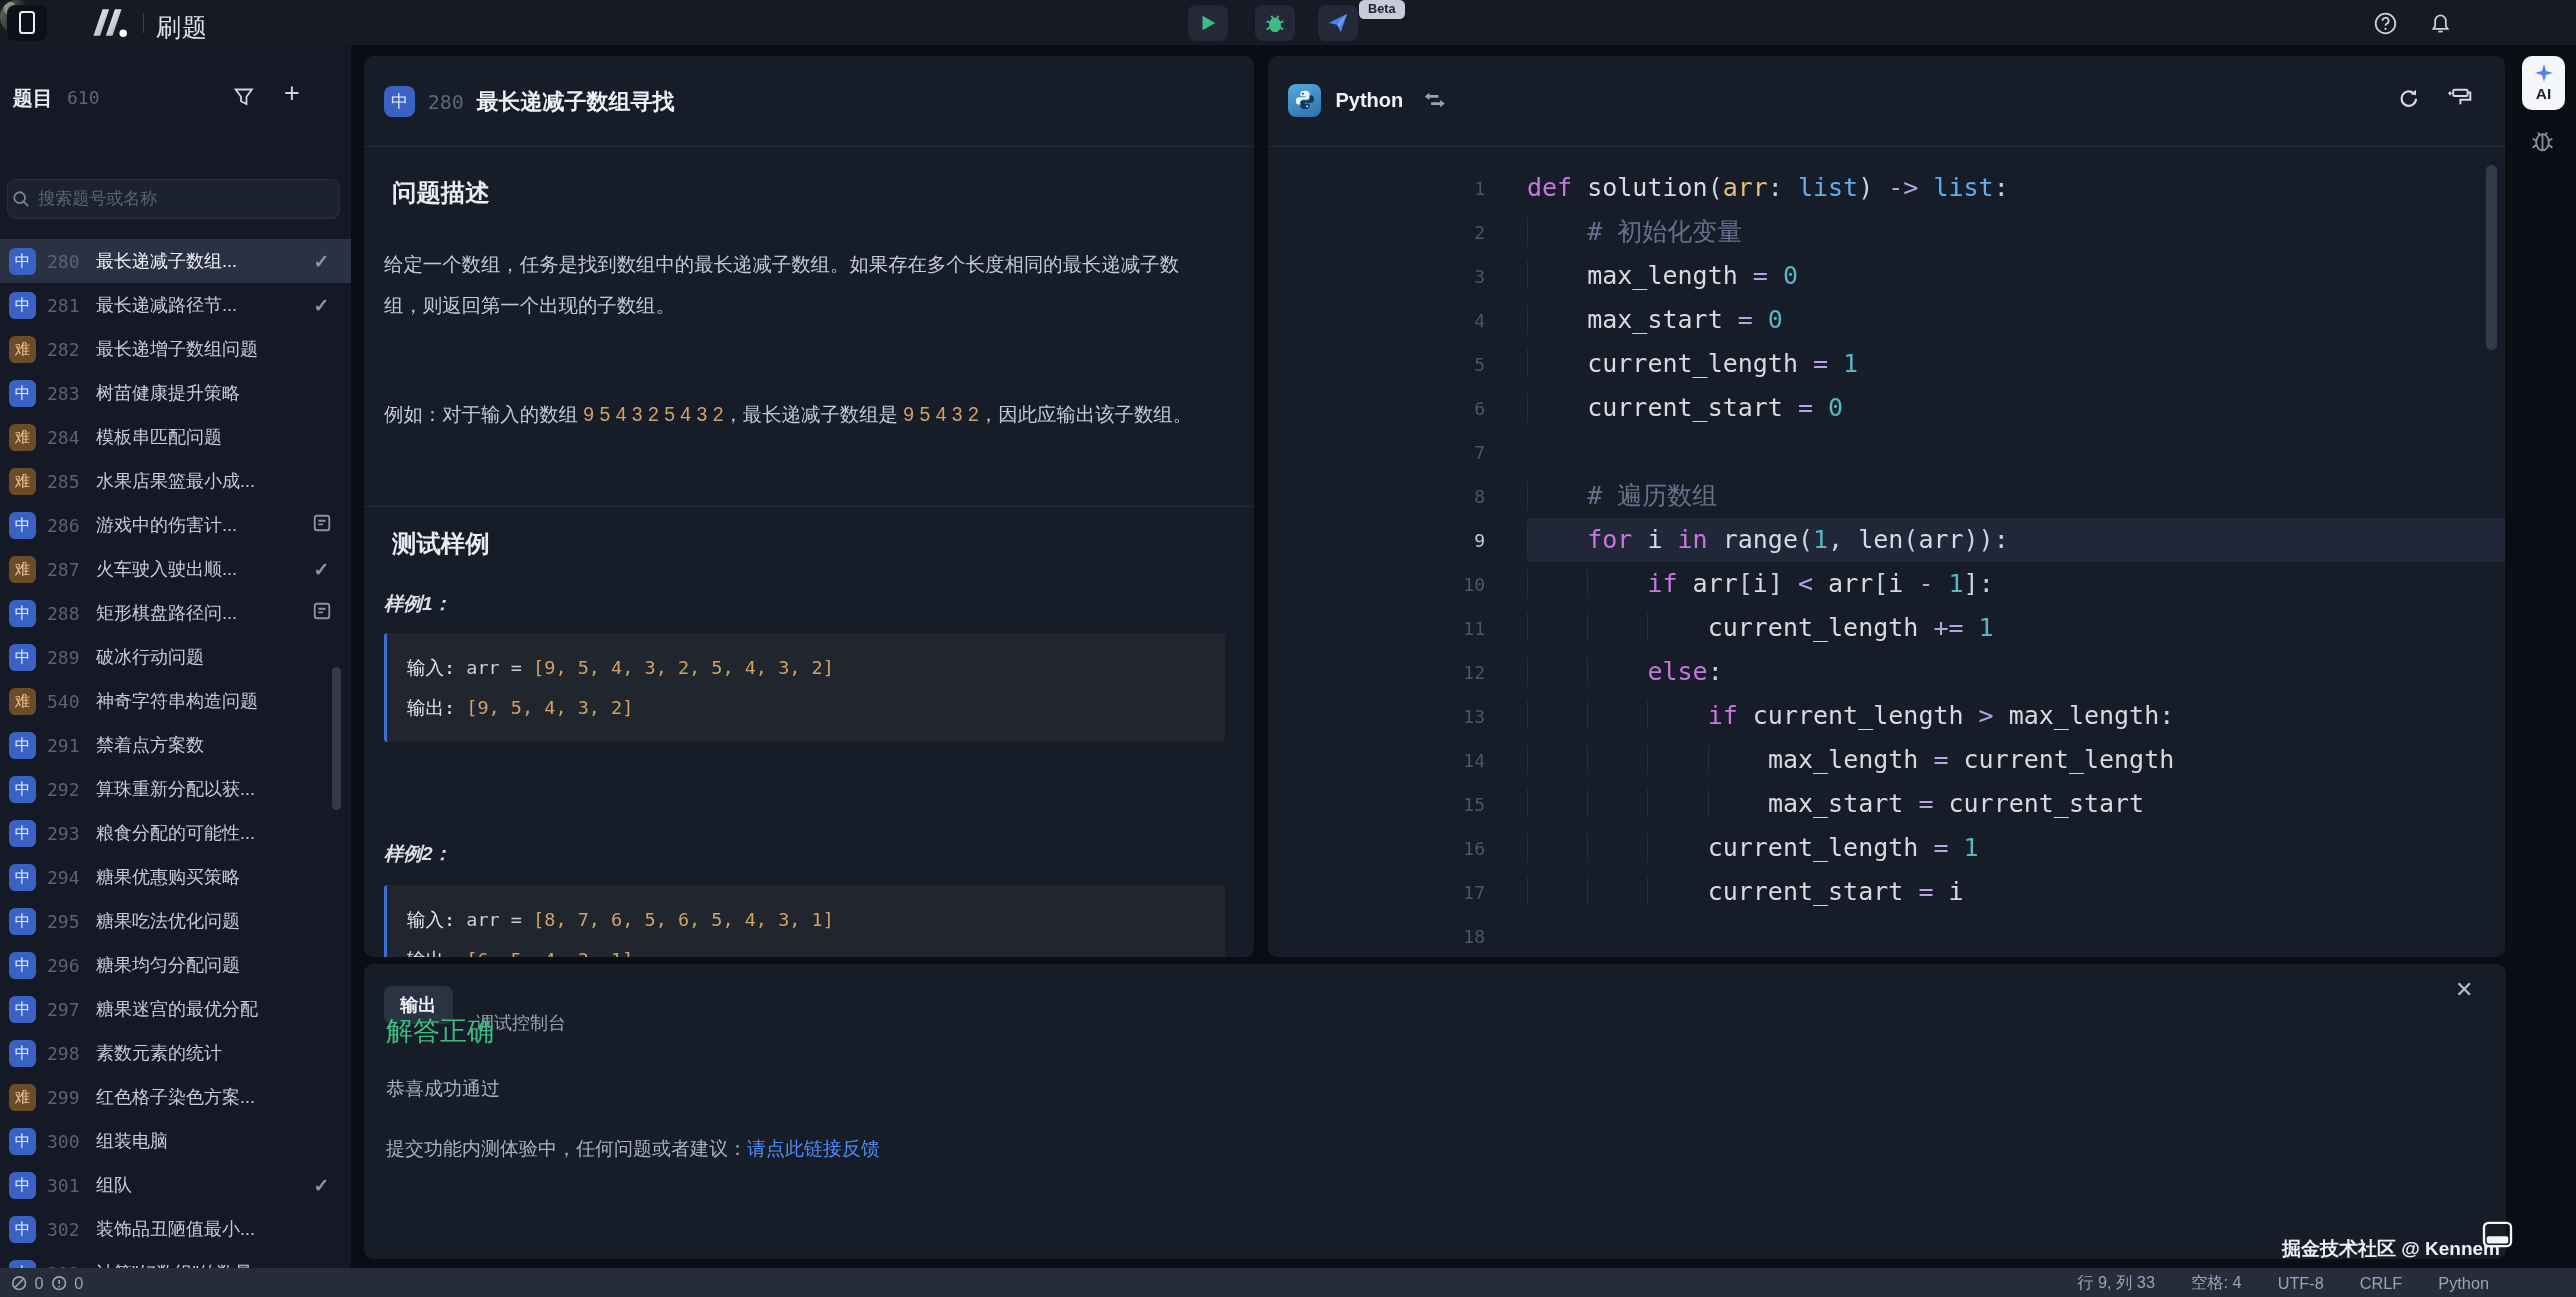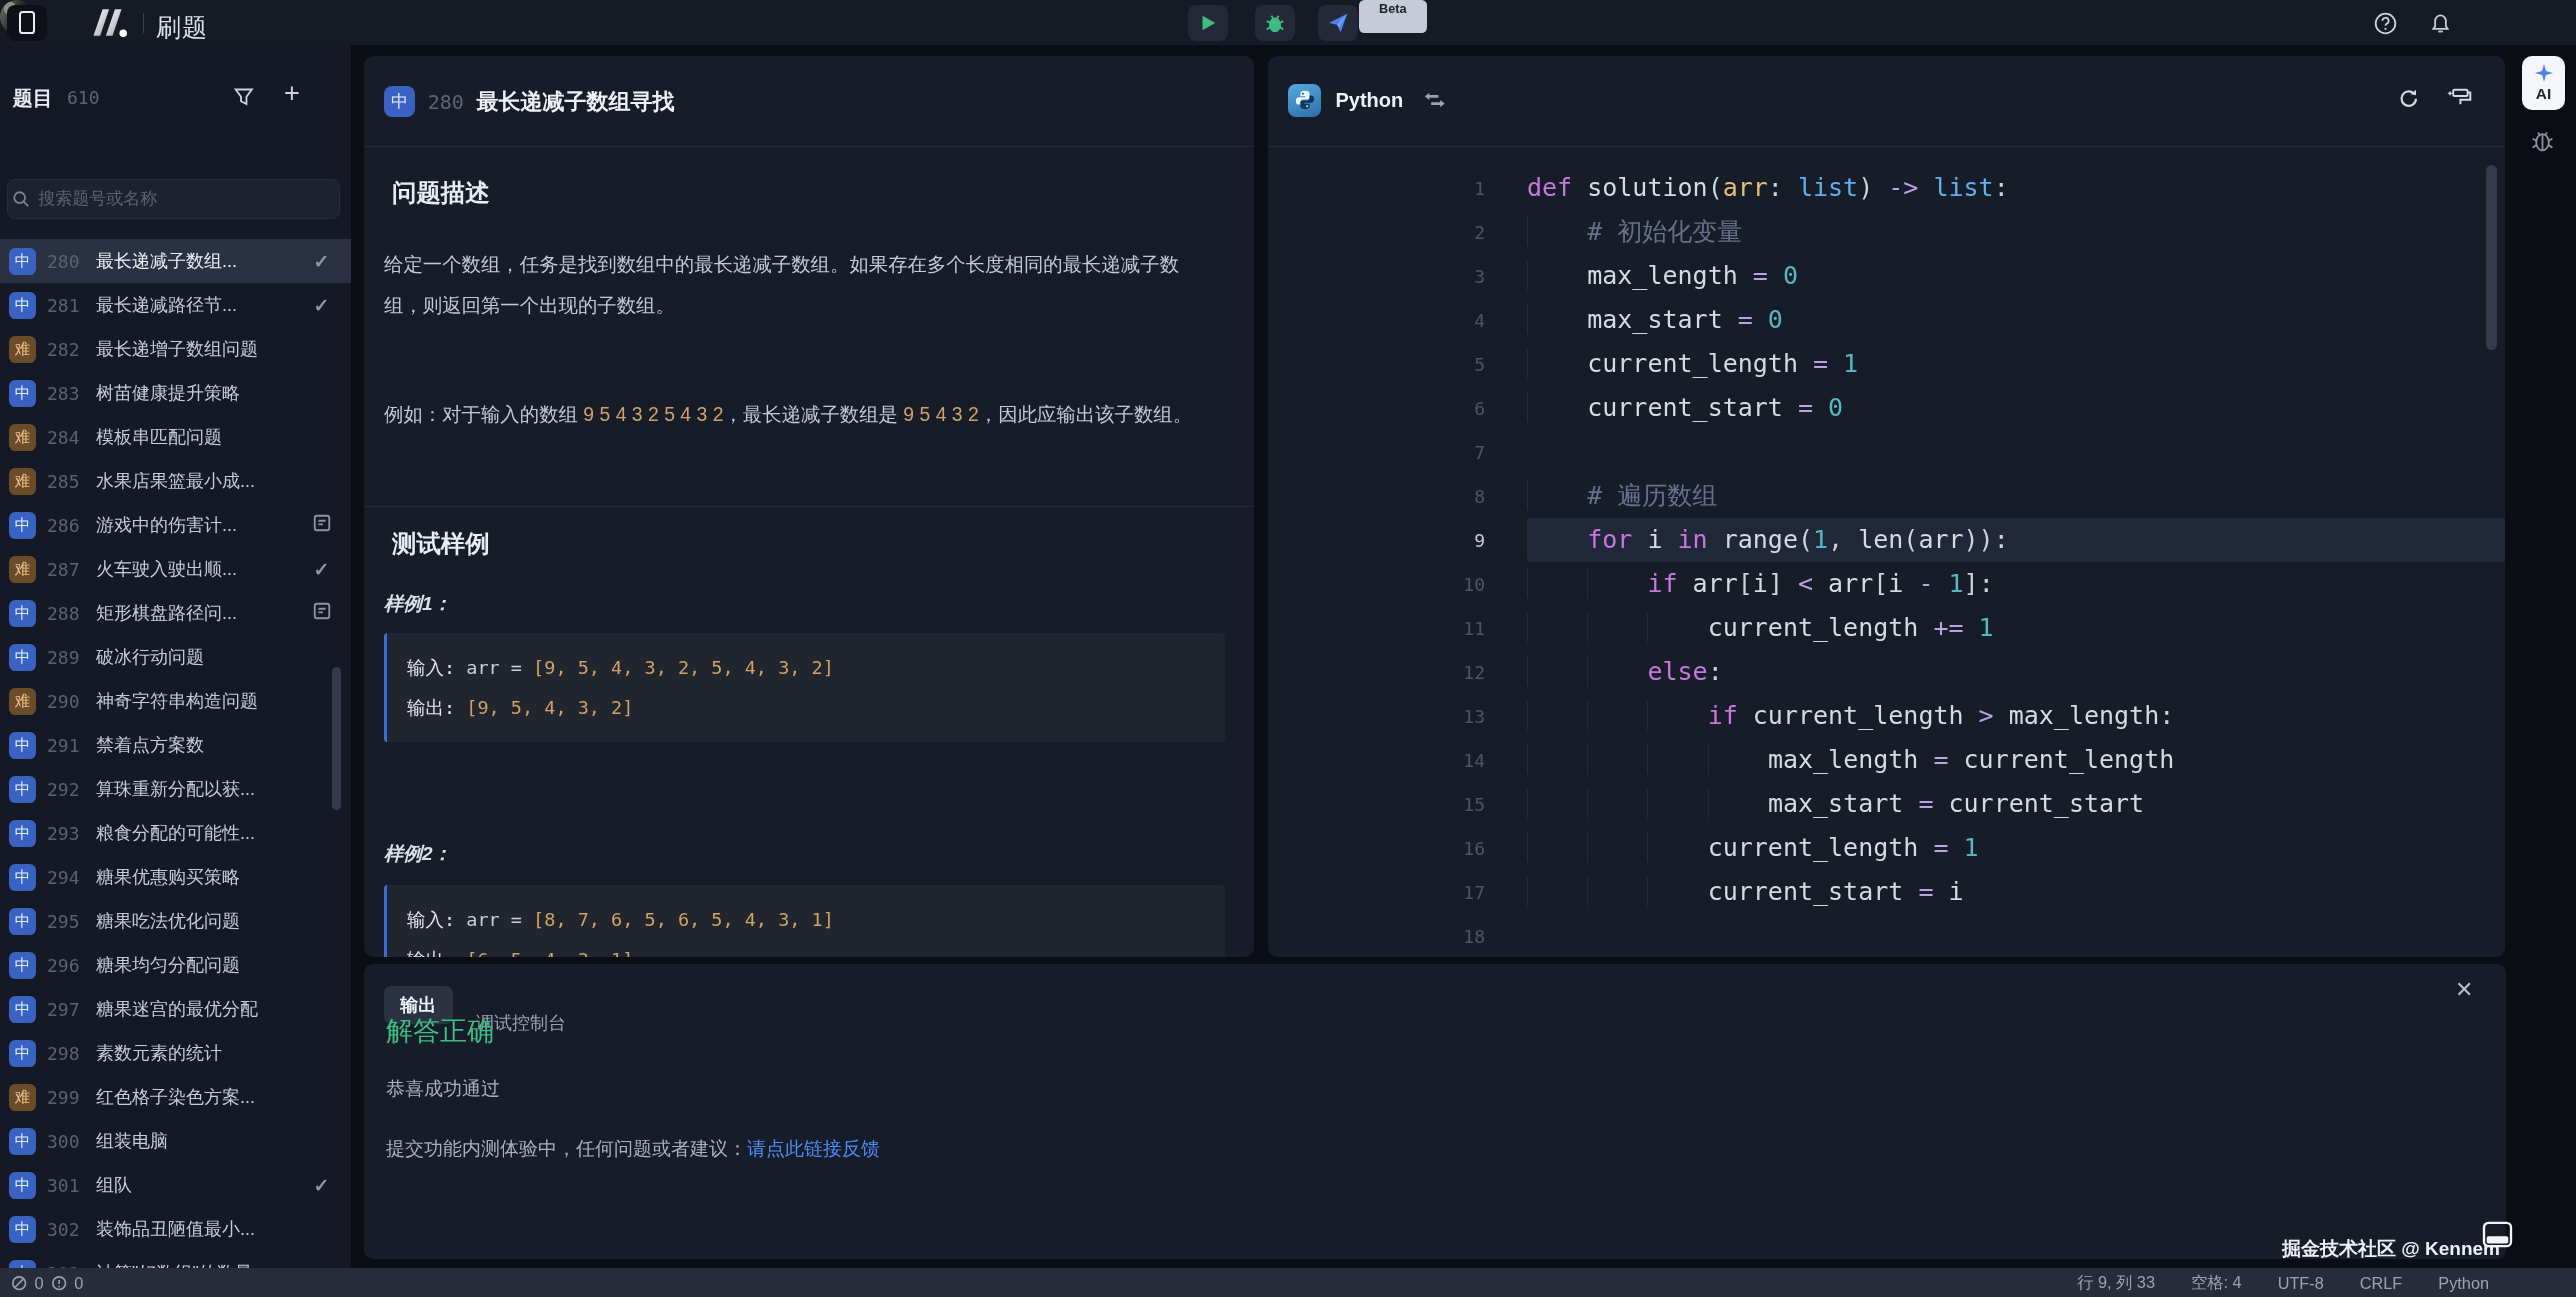--- a/index.html
+++ b/index.html
@@ -18,21 +18,21 @@
   .tile-btn { position:absolute; width:40px; height:36px; border-radius:8.1px; background:#232937;
               display:flex; align-items:center; justify-content:center; }
   #collapse-btn { left:7.2px; top:4.5px; background:#0d1017; }
   .collapse-glyph { width:15.4px; height:23.5px; border:2.3px solid #e8ecf3; border-radius:3.6px; }
   #logo { left:90px; top:6.3px; width:40px; height:33px; }
   #top-divider { left:143px; top:12.7px; width:0.9px; height:20px; background:#3a4150; }
   #app-label { left:156px; top:11px; font-size:25px; color:#dfe4ec; letter-spacing:0.9px; }
   #play-btn { left:1188px; top:5.4px; }
   #bug-btn  { left:1255px; top:5.4px; }
   #plane-btn{ left:1318px; top:5.4px; }
-  #beta-badge { position:absolute; left:1359px; top:0; height:33px; padding:0 20px; border-radius:5.4px;
+  #beta-badge { position:absolute; left:1359px; top:0; height:19px; padding:0 9px; border-radius:5.4px;
     background:#c6cbd7; color:#20242e; font-size:12.7px; font-weight:bold; line-height:19px; }
   .tb-icon { position:absolute; top:11px; color:#c9cfdb; }
   #help-icon { left:2373px; } #bell-icon { left:2428px; }
   #avatar { left:2472px; top:5.4px; width:34px; height:34px; border-radius:50%;
     background:
       radial-gradient(circle at 30% 25%, #8d9184 0 18%, transparent 19%),
       linear-gradient(115deg,#6f7368 0%, #3a3c35 38%, #17180f 60%, #2c2d26 80%, #0c0d08 100%);
   }
 
   
@@ -256,21 +256,21 @@
             <path d="M7 8.5 L15 8.5 M7 12.5 L12 12.5"></path>
           </svg></span>
       </div>
       <div class="p-item">
         <span class="p-badge b-mid">中</span>
         <span class="p-num">289</span>
         <span class="p-title">破冰行动问题</span>
       </div>
       <div class="p-item">
         <span class="p-badge b-hard">难</span>
-        <span class="p-num">290</span>
+        <span class="p-num">540</span>
         <span class="p-title">神奇字符串构造问题</span>
       </div>
       <div class="p-item">
         <span class="p-badge b-mid">中</span>
         <span class="p-num">291</span>
         <span class="p-title">禁着点方案数</span>
       </div>
       <div class="p-item">
         <span class="p-badge b-mid">中</span>
         <span class="p-num">292</span>

